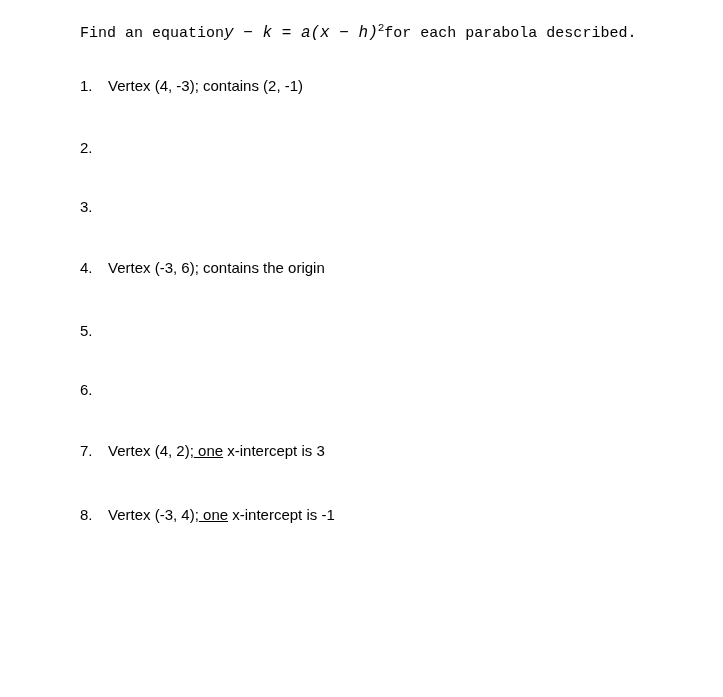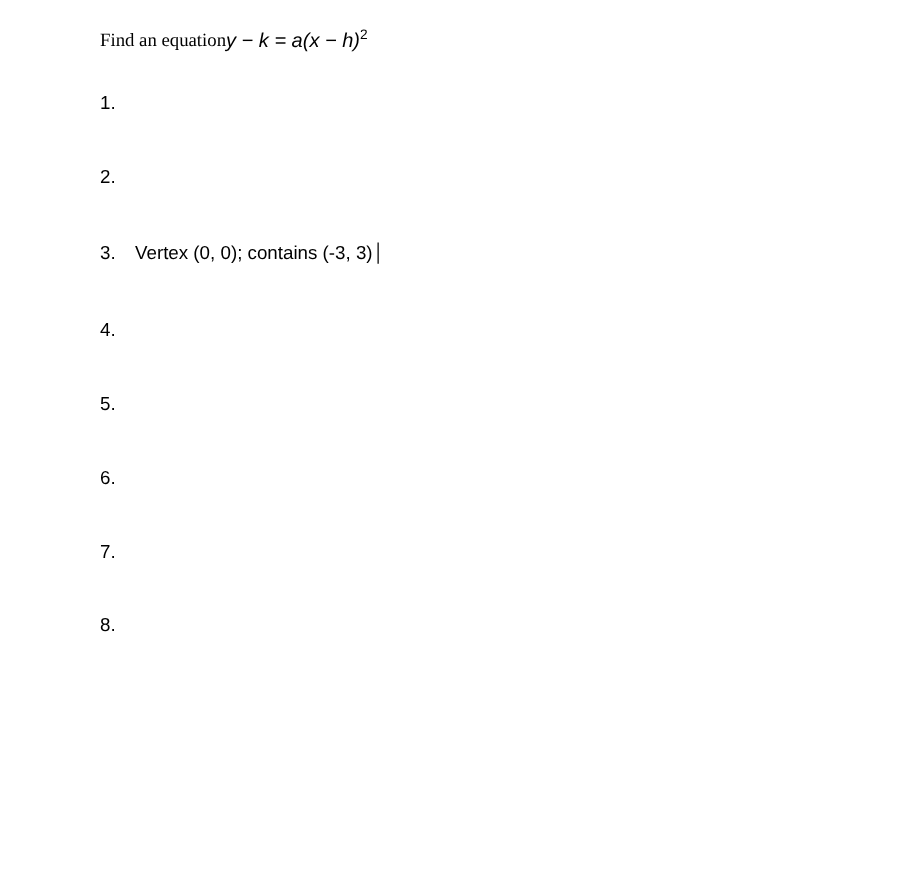--- a/index.html
+++ b/index.html
@@ -23,26 +23,26 @@
       font-size: 15px;
       margin-bottom: 28px;
       line-height: 1.6;
       display: flex;
       align-items: baseline;
       flex-wrap: wrap;
       gap: 0px;
     }
 
     .header-text {
-      font-family: Liberation Serif, serif;
+      font-family: Liberation Mono, monospace;
       font-size: 15px;
     }
 
     .math-formula {
-      font-family: Liberation Sans, sans-serif;
+      font-family: Liberation Mono, monospace;
       font-size: 16px;
       font-style: italic;
     }
 
     .problem-list {
       list-style: none;
     }
 
     .problem-item {
       display: flex;
@@ -79,50 +79,54 @@
     }
   </style>
 </head>
 <body>
 
 <div class="header-line">
   <span class="header-text">Find an equation </span>
   <span class="math-formula">
     <i>y</i> − <i>k</i> = <i>a</i>(<i>x</i> − <i>h</i>)<sup>2</sup>
   </span>
+  <span class="header-text"> for each parabola described.</span>
 </div>
 
 <ol class="problem-list">
 
   <li class="problem-item">
     <span class="problem-number">1.</span>
+    <span class="problem-text">Vertex (4, -3); contains (2, -1)</span>
   </li>
 
   <li class="problem-item">
     <span class="problem-number">2.</span>
   </li>
 
   <li class="problem-item">
     <span class="problem-number">3.</span>
-    <span class="problem-text">Vertex (0, 0); contains (-3, 3)<span class="cursor-after">&nbsp;</span></span>
   </li>
 
   <li class="problem-item">
     <span class="problem-number">4.</span>
+    <span class="problem-text">Vertex (-3, 6); contains the origin</span>
   </li>
 
   <li class="problem-item">
     <span class="problem-number">5.</span>
   </li>
 
   <li class="problem-item">
     <span class="problem-number">6.</span>
   </li>
 
   <li class="problem-item">
     <span class="problem-number">7.</span>
+    <span class="problem-text">Vertex (4, 2);<span class="underline-word"> one</span> x-intercept is 3</span>
   </li>
 
   <li class="problem-item">
     <span class="problem-number">8.</span>
+    <span class="problem-text">Vertex (-3, 4);<span class="underline-word"> one</span> x-intercept is -1</span>
   </li>
 
 </ol>
 
 </body></html>

